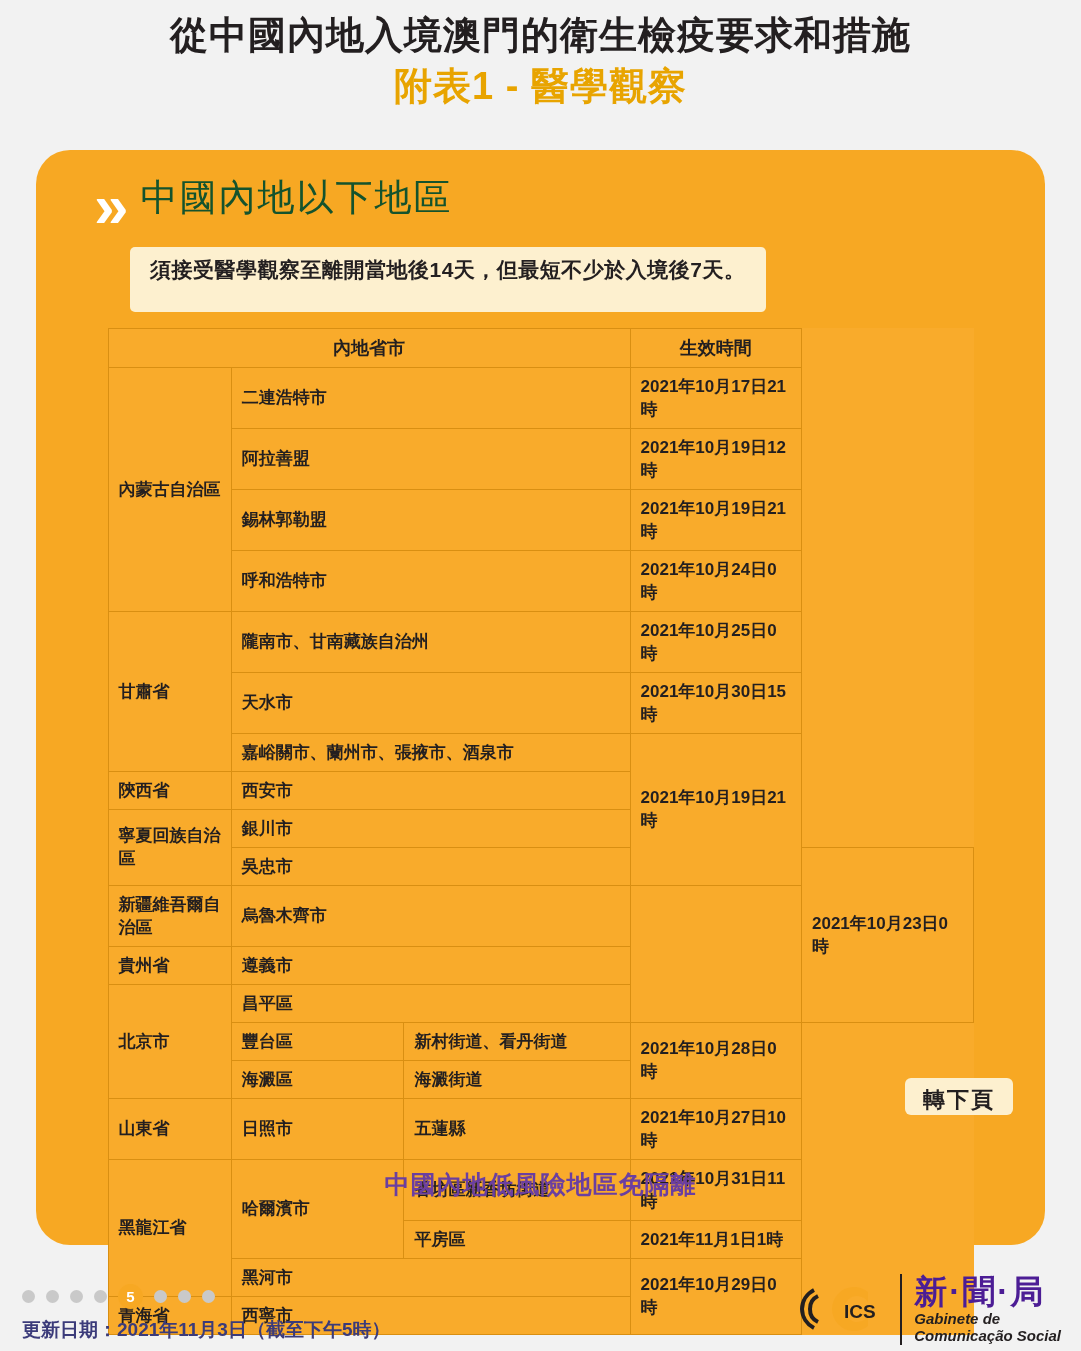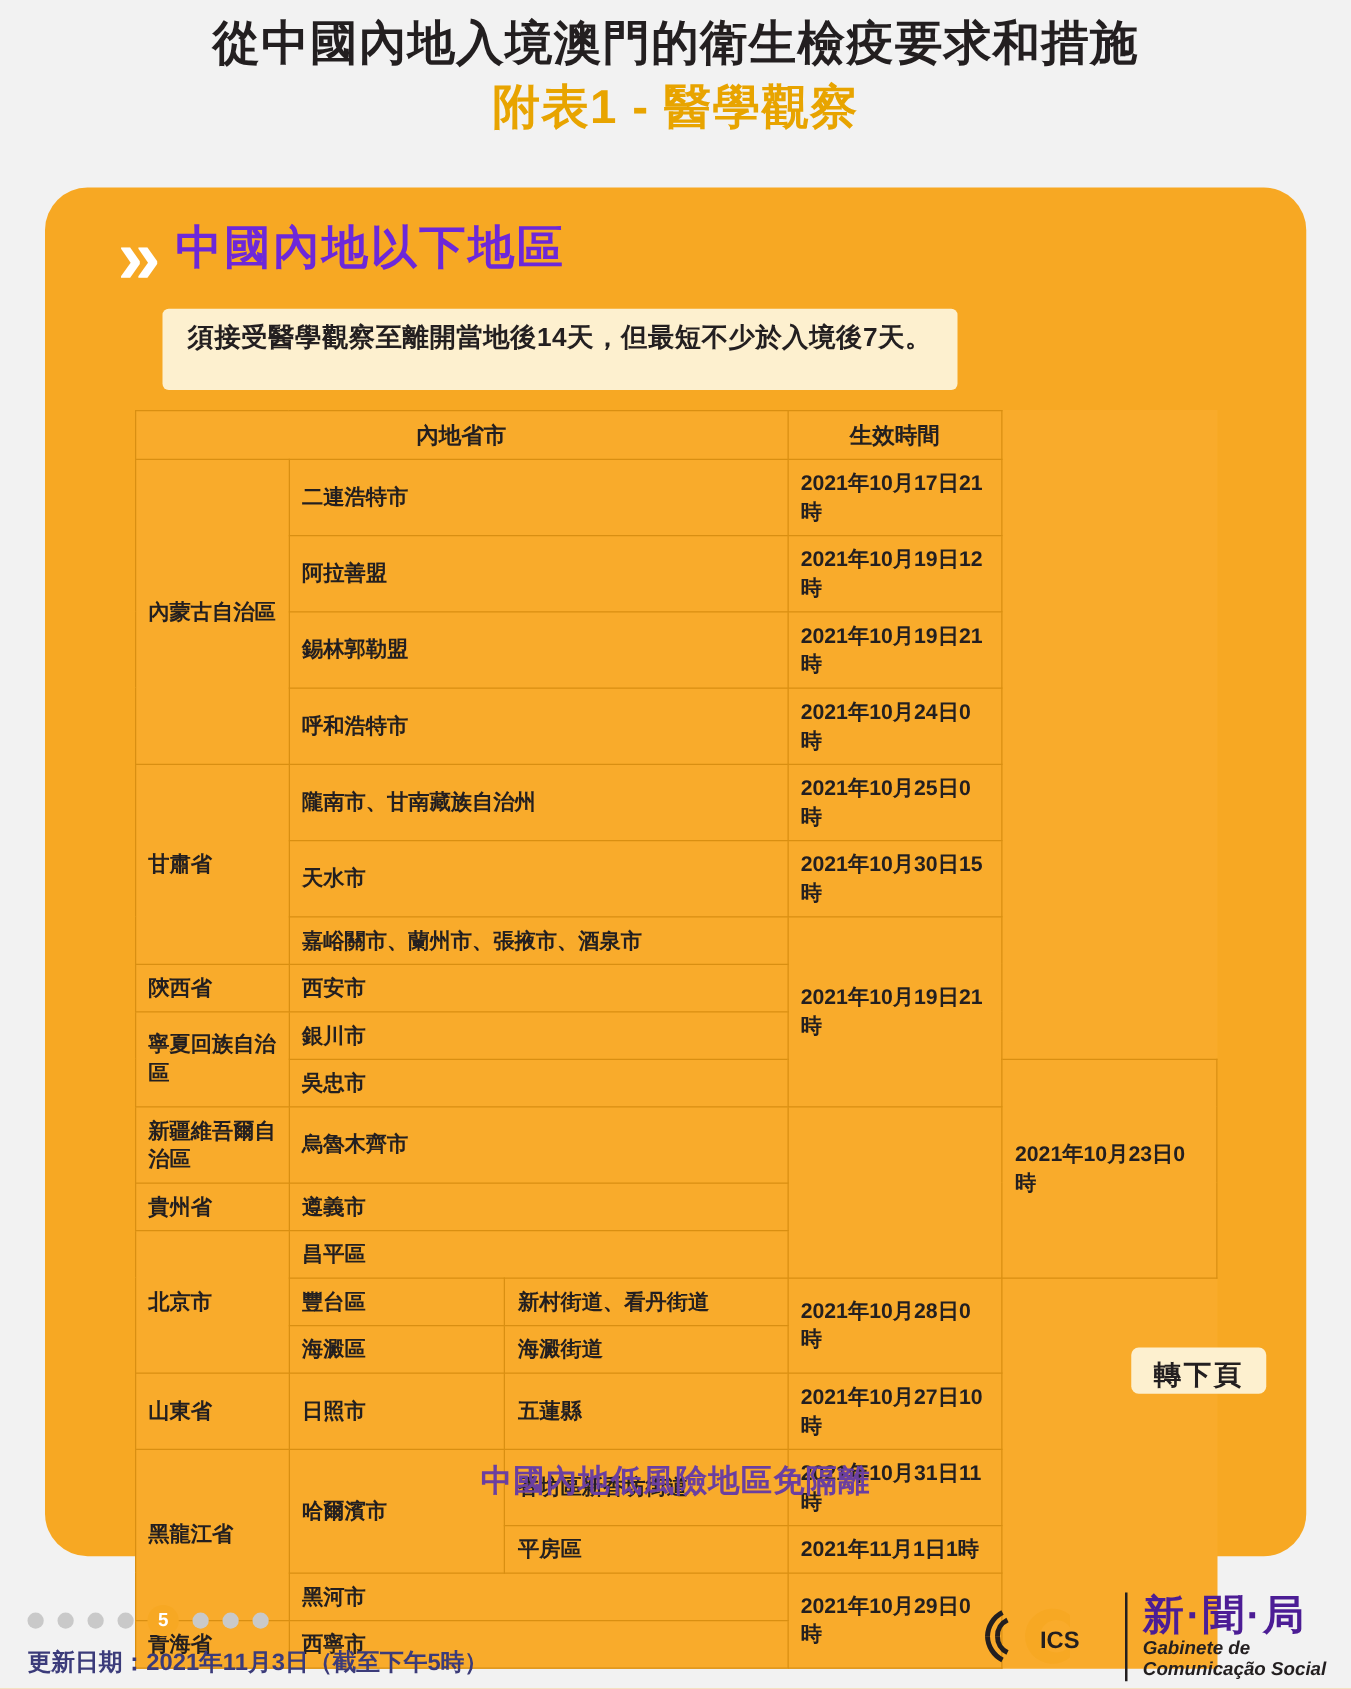--- a/index.html
+++ b/index.html
@@ -62,23 +62,23 @@
   }
   .chev-texts { margin-top: 4px; }
   .pre-label {
     color: #3b3b7a;
     font-size: 19px;
     font-weight: bold;
     margin-bottom: 2px;
     letter-spacing: 1px;
   }
   .region-label {
-    color: #6d28d9;
+    color: #14532d;
     font-size: 37px;
-    font-weight: bold;
+    font-weight: normal;
     letter-spacing: 2px;
     line-height: 1.1;
   }
 
   .note {
     margin: 14px 0 0 94px;
     display: inline-block;
     background: #fdf0cf;
     color: #231f20;
     font-size: 21px;
@@ -184,21 +184,21 @@
     color: #3b3b7a;
     font-size: 19px;
     font-weight: bold;
   }
   .logo {
     position: absolute;
     right: 20px;
     top: 12px;
     display: flex;
     align-items: center;
-    gap: 24px;
+    gap: 12px;
   }
   .logo-mark {
     width: 92px; height: 62px;
     position: relative;
   }
   .logo-text {
     border-left: 2px solid #231f20;
     padding-left: 12px;
     line-height: 1.12;
   }

